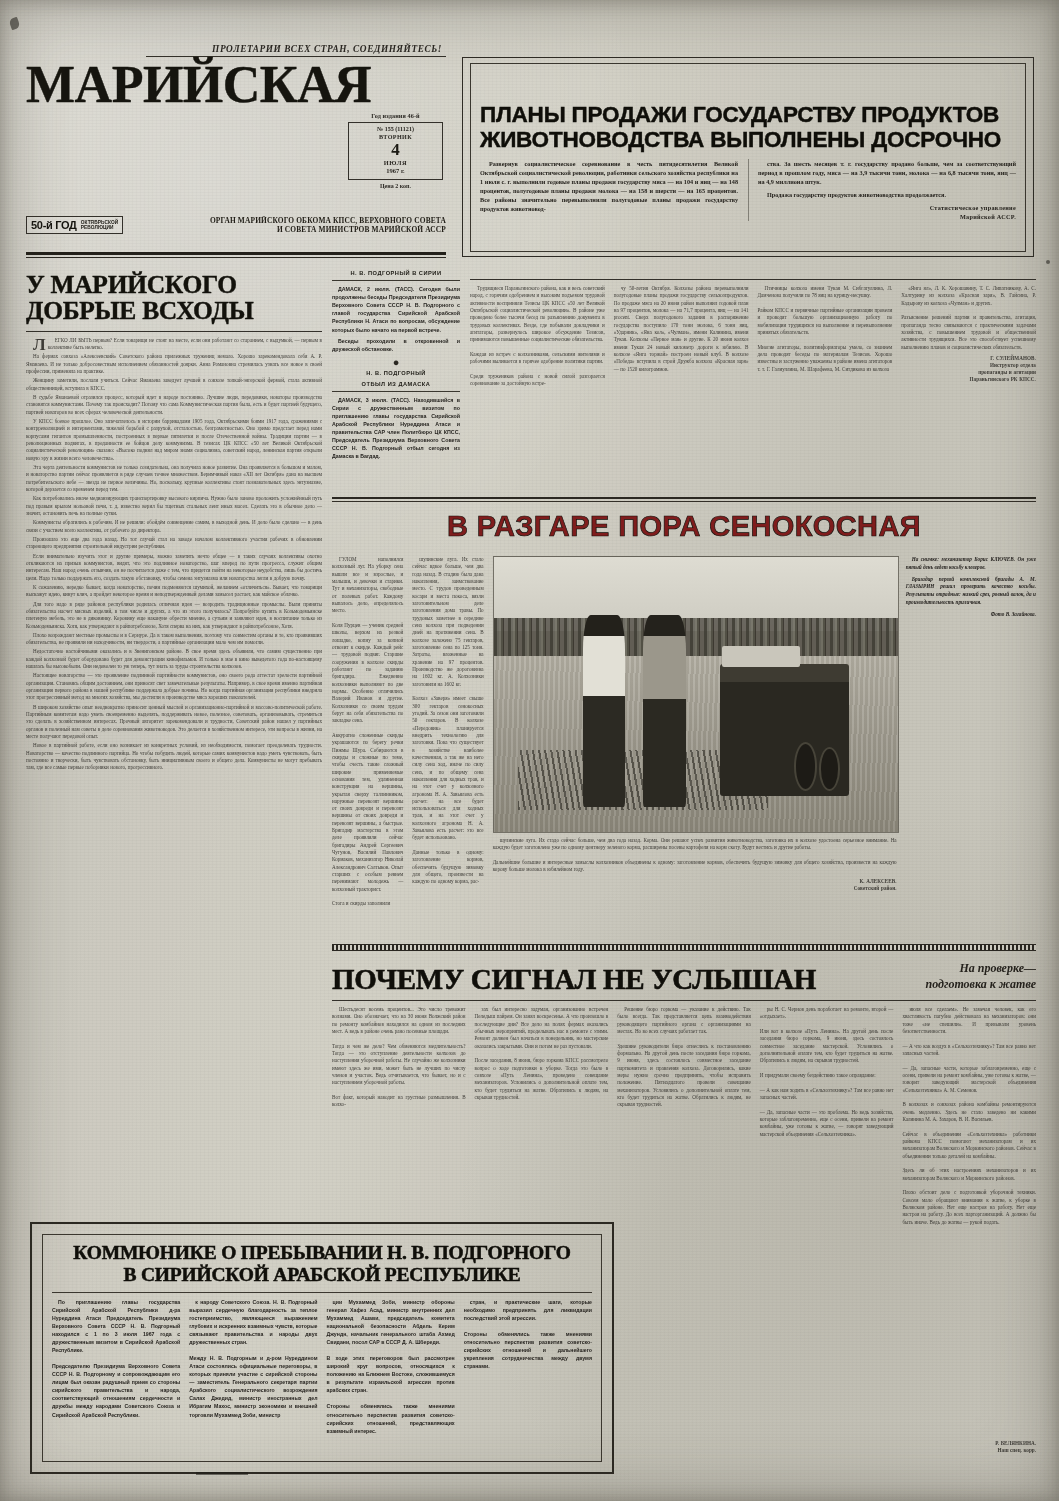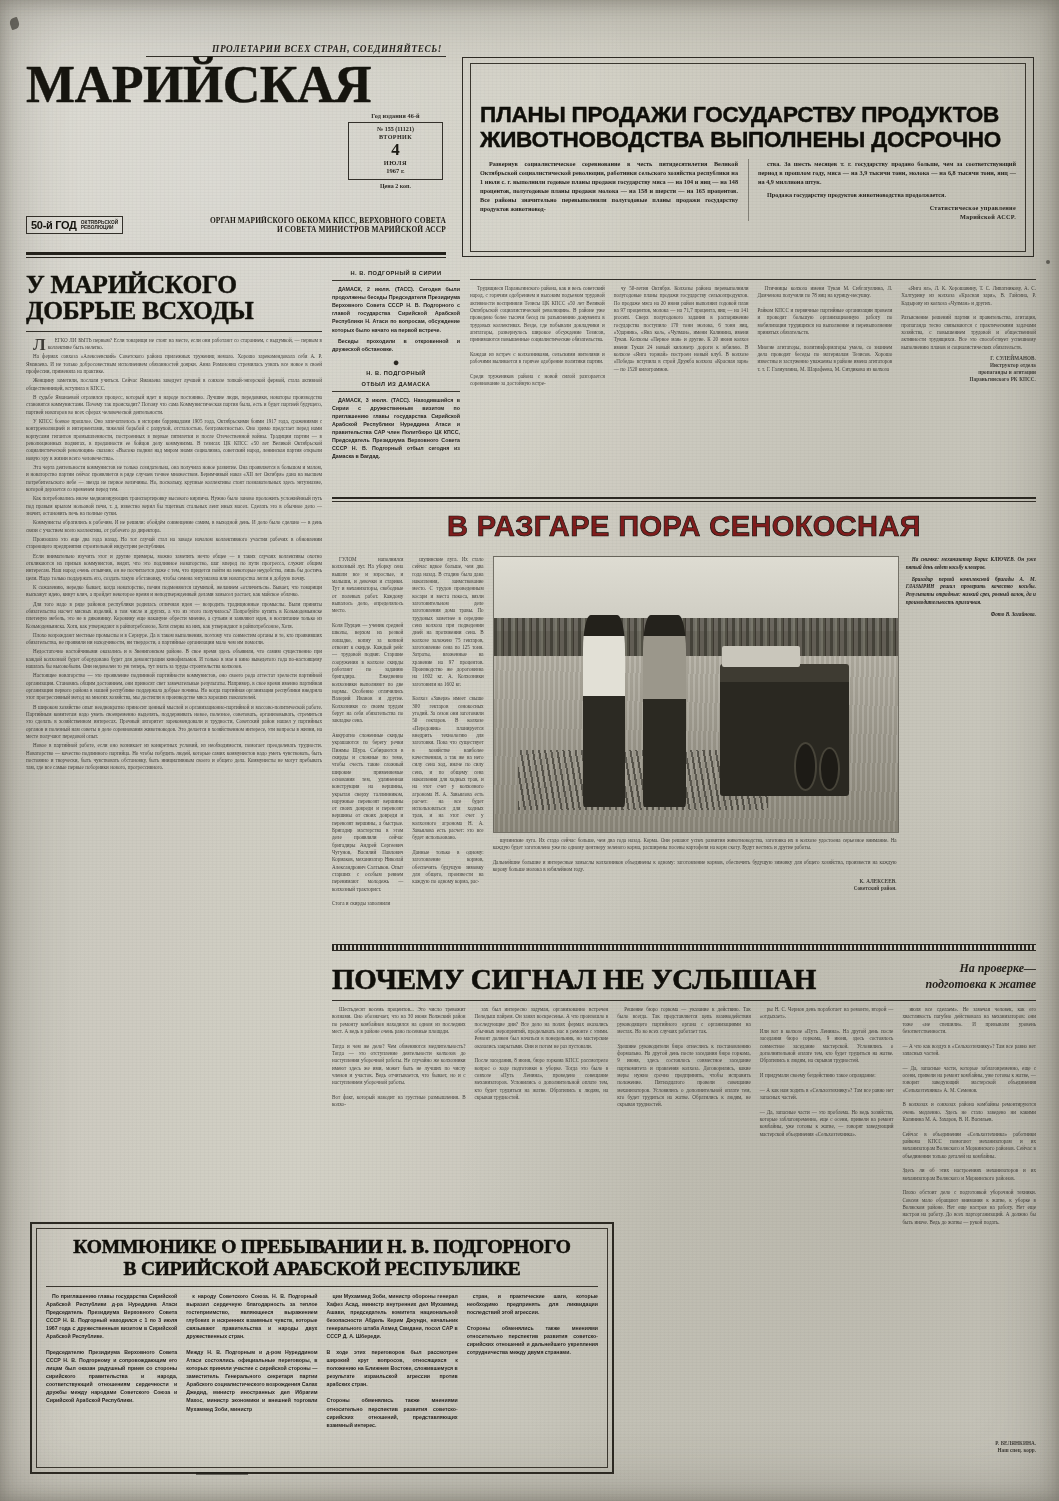--- a/index.html
+++ b/index.html
@@ -238,21 +238,21 @@
     font-family:"Liberation Serif",serif;font-weight:700;
     font-size:29px;letter-spacing:-.3px;color:#100f0a;
     -webkit-text-stroke:.55px #100f0a;line-height:1;margin-top:7px;
   }
   .kicker{font-style:italic;font-weight:700;font-size:12px;line-height:1.35;text-align:right;color:#25221d;padding-bottom:2px;}
   #art-signal .rule{height:1.1px;background:#33302a;margin:6px 0 5px;}
 
   
   #communique{
     position:absolute;left:30px;top:1222px;width:584px;height:252px;
-    border:2px solid #2c2922;box-sizing:border-box;padding:4px;
+    border:2px solid #2c2922;box-sizing:border-box;padding:10px;
   }
   #communique .inner{border:1px solid #3b372f;height:100%;box-sizing:border-box;padding:7px 9px 6px;}
   #communique .h{
     font-family:"Liberation Serif",serif;font-weight:700;
     font-size:19.5px;line-height:1.12;text-align:center;color:#100f0a;
     -webkit-text-stroke:.5px #100f0a;letter-spacing:-.2px;
   }
   #communique .rule{height:1px;background:#3b372f;margin:6px 0 5px;}
   .com-cols{display:flex;gap:9px;}
   .com-cols .c{flex:1;}

